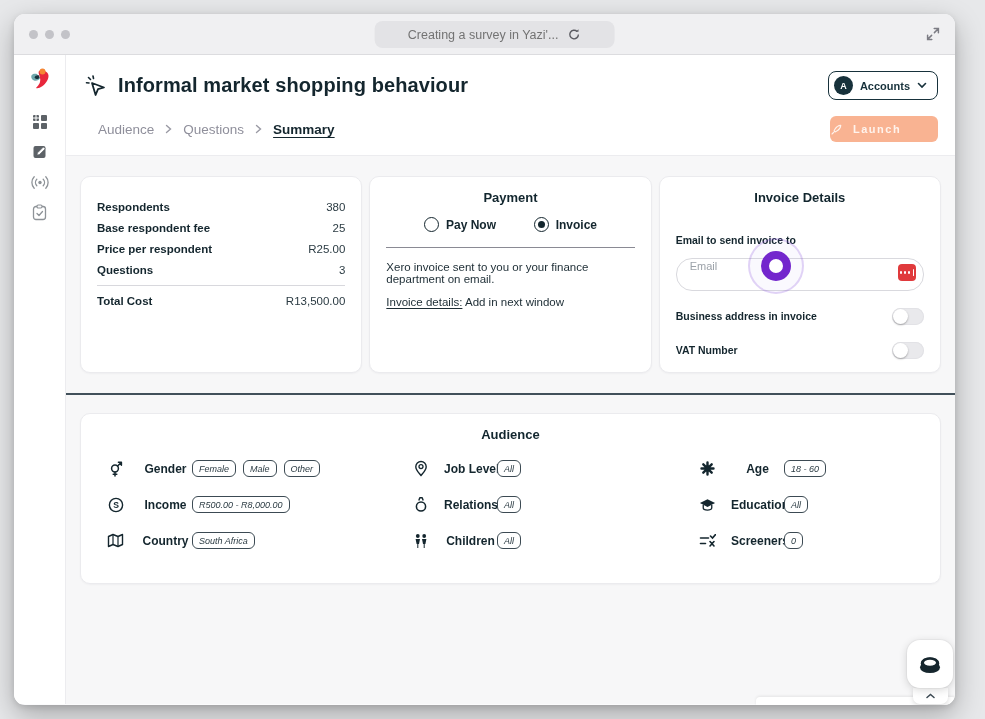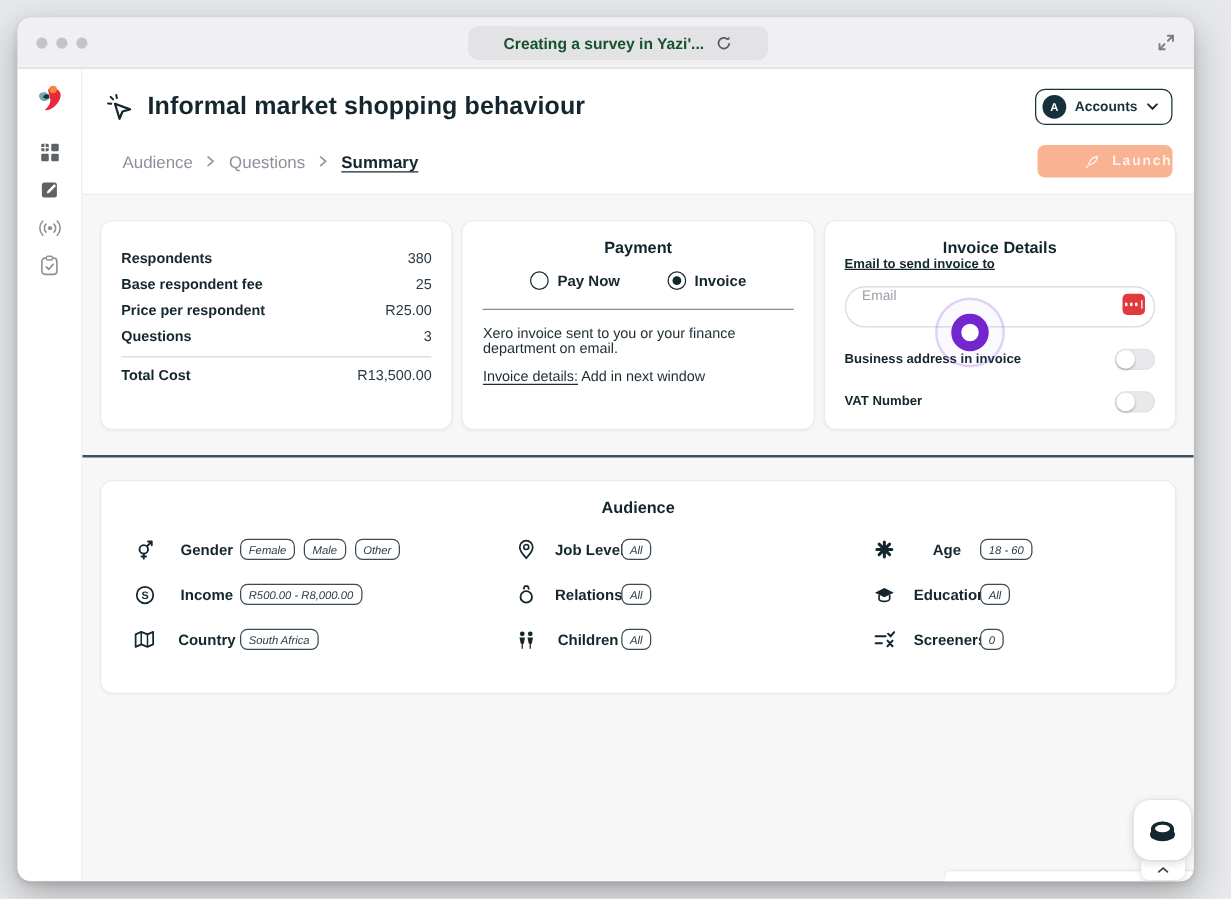--- a/index.html
+++ b/index.html
@@ -10,21 +10,21 @@
   .window { position:absolute; left:14px; top:14px; width:941px; height:691px;
     background:#fbfbfc; border-radius:11px; box-shadow:0 10px 28px rgba(0,0,0,.28), 0 2px 6px rgba(0,0,0,.12);
     overflow:hidden; }
 
   .titlebar { position:relative; height:41px; background:#f0f0f2; border-bottom:1px solid #dcdcdf;
     display:flex; align-items:center; }
   .traffic { display:flex; gap:7px; margin-left:15px; }
   .traffic span { width:9px; height:9px; border-radius:50%; background:#c3c3c8; display:block; }
   .urlpill { position:absolute; left:50%; top:7px; transform:translateX(-46%); width:240px; height:27px;
     background:#e3e3e6; border-radius:8px; display:flex; align-items:center; justify-content:center; gap:9px;
-    color:#14532d; font-size:12.5px;font-weight:bold; }
+    color:#737373; font-size:12.5px; }
   .expand-ic { position:absolute; right:15px; top:13px; }
 
   .chrome-body { display:flex; height:649px; }
 
   
   .sidebar { width:52px; background:#ffffff; border-right:1px solid #ececef; display:flex; flex-direction:column;
     align-items:center; padding-top:10px; }
   .sb-item { width:32px; height:30px; display:flex; align-items:center; justify-content:center; cursor:pointer; }
   .sb-logo { margin-bottom:8px; }
   .sb-gap { height:4px; }
@@ -37,21 +37,21 @@
   .accounts-btn { margin-left:auto; display:flex; align-items:center; gap:7px; border:1.5px solid #17313b;
     border-radius:8px; background:#fff; padding:4px 10px 4px 5px; cursor:pointer; }
   .acc-avatar { width:19px; height:19px; border-radius:50%; background:#17313b; color:#fff; font-size:9px;
     font-weight:700; display:flex; align-items:center; justify-content:center; }
   .acc-label { font-size:11px; font-weight:700; color:#17313b; }
   .ph-row2 { display:flex; align-items:center; margin-top:16px; }
   .crumbs { display:flex; align-items:center; gap:11px; margin-left:14px; }
   .crumb { font-size:13.5px; color:#8f8f9b; cursor:pointer; }
   .crumb.active { color:#14262e; font-weight:700; text-decoration:underline; text-underline-offset:3px; }
   .launch-btn { margin-left:auto; width:108px; height:26px; background:#f9b392; border:none; border-radius:6px;
-    display:flex; align-items:center; justify-content:flex-end; gap:10px; color:rgba(255,248,244,.92);
+    display:flex; align-items:center; justify-content:flex-start; gap:10px; color:rgba(255,248,244,.92);
     font-size:11px; font-weight:700; letter-spacing:1.5px; cursor:pointer; }
 
   
   .content { flex:1; padding:20px 14px 0 14px; position:relative; }
   .cards3 { display:grid; grid-template-columns:1fr 1fr 1fr; gap:7px; }
   .card { background:#fff; border:1px solid #ebebee; border-radius:10px; box-shadow:0 1px 2px rgba(20,30,40,.04); }
   .card-title { text-align:center; font-size:13px; font-weight:700; color:#12262e; }
 
   .cost-card { min-height:167px; padding:13px 16px 12px 16px; }
   .cost-rows { margin-top:6px; }
@@ -67,21 +67,21 @@
   .radio-opt { display:flex; align-items:center; gap:7px; cursor:pointer; }
   .radio-c { width:15px; height:15px; border:1.8px solid #14262e; border-radius:50%; background:#fff;
     display:flex; align-items:center; justify-content:center; }
   .radio-c.sel::after { content:""; width:7px; height:7px; border-radius:50%; background:#14262e; }
   .radio-lbl { font-size:12px; font-weight:700; color:#14262e; }
   .pay-hr { border:none; border-top:1px solid #8a8a94; margin:15px 0 13px 0; }
   .pay-p { font-size:11.5px; color:#1c2c34; margin-bottom:11px; }
   .pay-p .u { text-decoration:underline; text-underline-offset:2px; }
 
   .inv-card { min-height:164px; padding:13px 16px; position:relative; }
-  .inv-label { font-size:10.5px; font-weight:700; color:#14262e; margin-top:0;text-decoration:underline; }
+  .inv-label { font-size:10.5px; font-weight:700; color:#14262e; margin-top:29px; }
   .email-wrap { position:relative; margin-top:10px; }
   .email-input { width:100%; height:33px; border:1px solid #d9d9de; border-radius:16px; padding:0 34px 16px 13px;
     font-size:11px; color:#333; outline:none; background:#fff; }
   .email-input::placeholder { color:#9ba1a8; }
   .pw-icon { position:absolute; right:8px; top:8px; width:18px; height:17px; background:#e03a3c; border-radius:4px;
     display:flex; align-items:center; justify-content:center; gap:1.5px; cursor:pointer; }
   .pw-icon i { width:2.5px; height:2.5px; border-radius:50%; background:#fff; }
   .pw-icon b { width:1.5px; height:7px; background:#fff; border-radius:1px; margin-left:1px; }
   .toggle-row { display:flex; align-items:center; justify-content:space-between; margin-top:17px; }
   .toggle-row .lbl { font-size:10.5px; font-weight:700; color:#14262e; }

